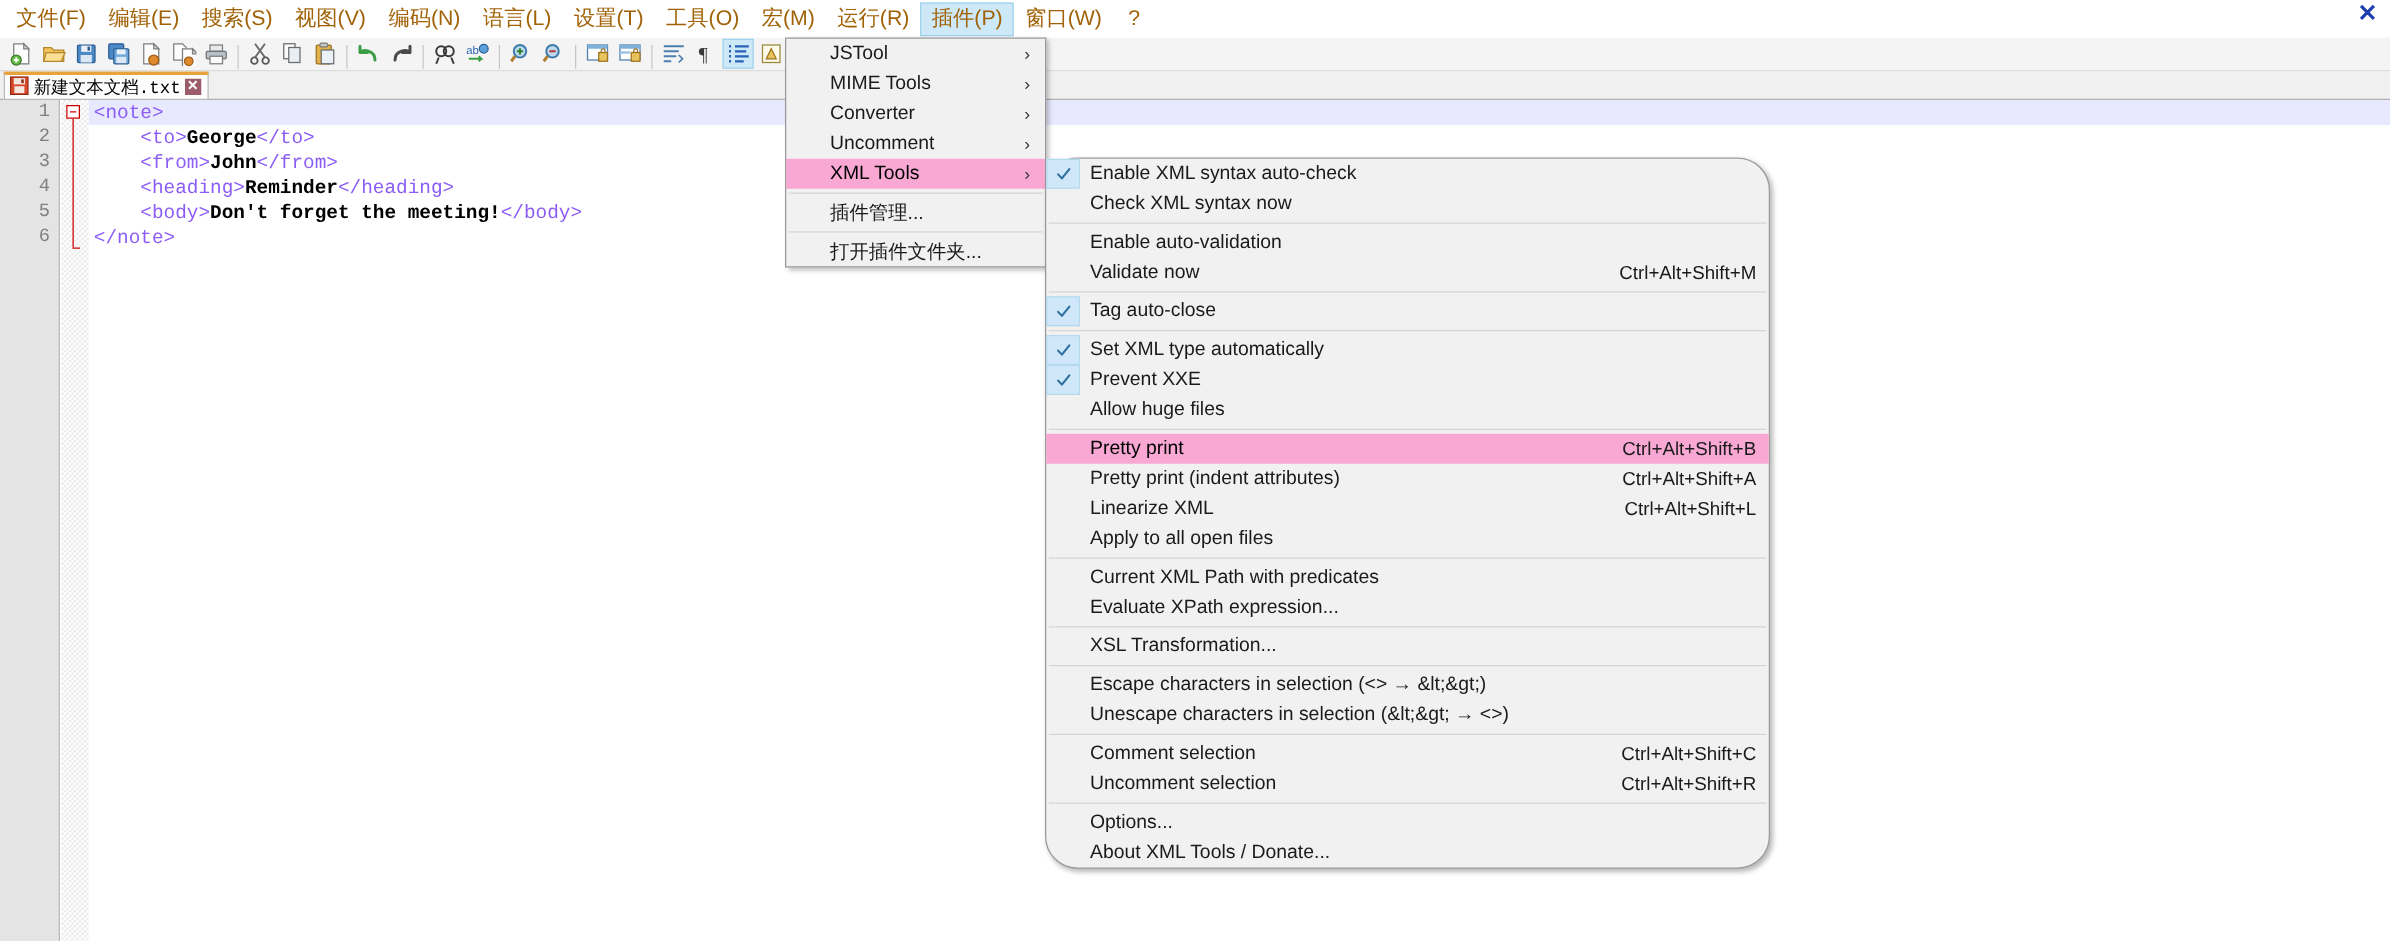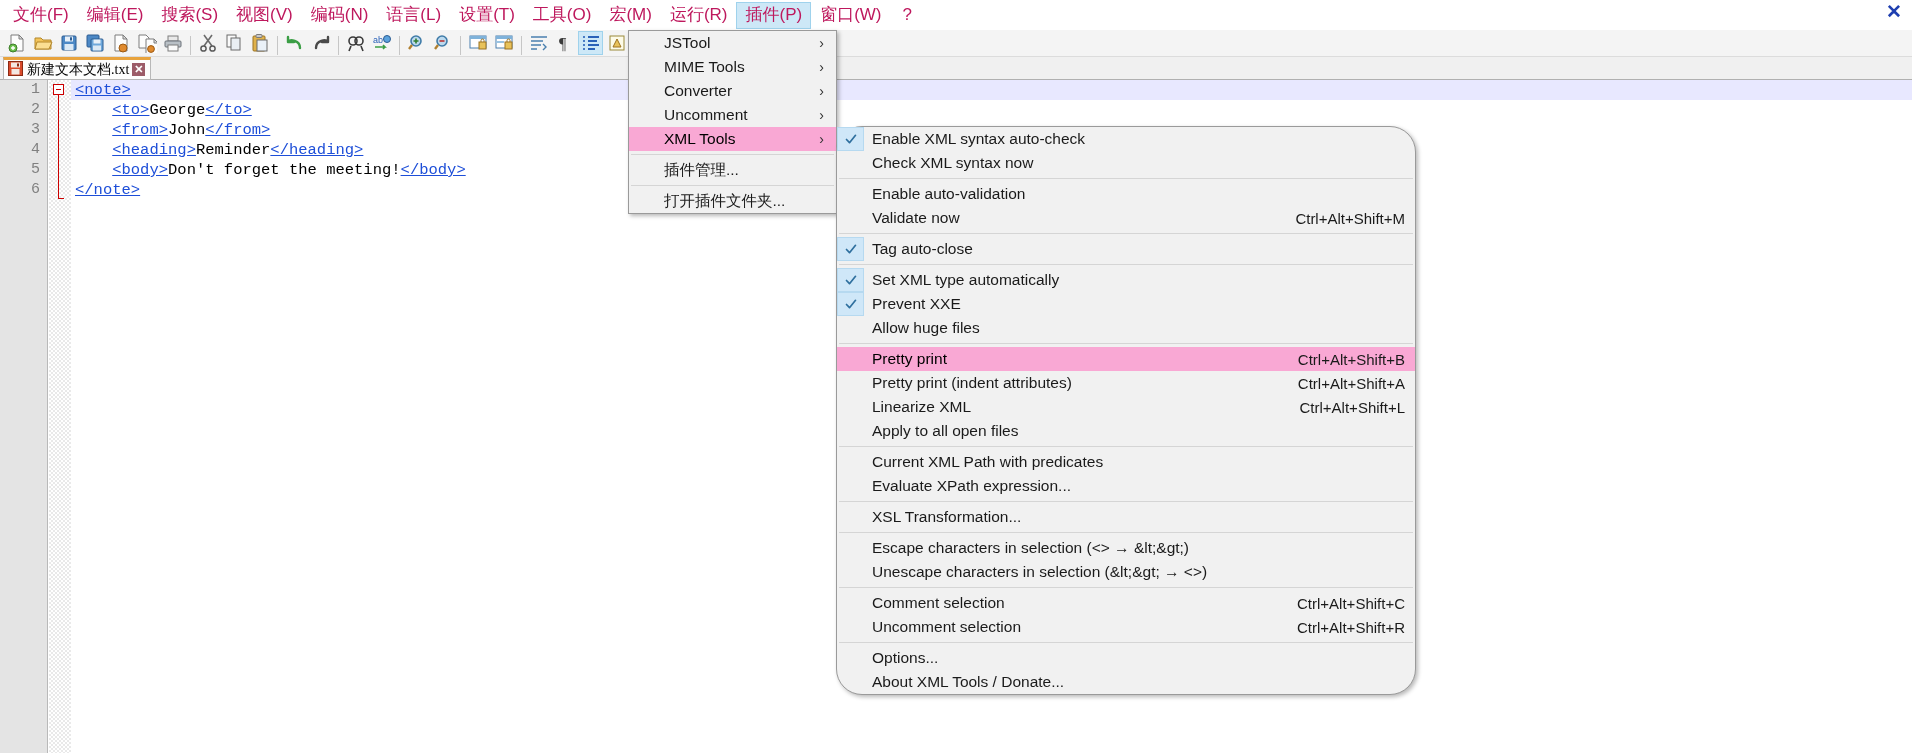--- a/index.html
+++ b/index.html
@@ -24,21 +24,21 @@
     left: 0; top: 0;
     width: 1912px; height: 30px;
     background: #ffffff;
     display: flex;
     align-items: center;
     padding-left: 4px;
     z-index: 5;
   }
   .menu-item {
     font-size: 17px;
-    color: #be185d;
+    color: #a16207;
     padding: 4px 9px 5px 9px;
     line-height: 18px;
     white-space: nowrap;
     cursor: default;
   }
   .menu-item.active {
     background: #cde8f7;
     border: 1px solid #9fd2ec;
     padding: 3px 8px 4px 8px;
   }
@@ -103,21 +103,21 @@
     border-top: 3px solid #e8a33d;
     display: flex;
     align-items: center;
     padding: 0 5px 0 4px;
     font-size: 14px;
     color: #000;
     cursor: default;
   }
   .tab-save-ico { margin-right: 4px; display:block; }
   .tab-label {
-    font-family: Liberation Serif, serif;
+    font-family: Liberation Mono, monospace;
     font-size: 14px;
     letter-spacing: 0px;
     white-space: nowrap;
   }
   .tab-close {
     margin-left: 3px;
     width: 13px; height: 13px;
     background: #9c5b68;
     color: #ffffff;
     font-size: 11px;
@@ -181,22 +181,22 @@
     color: #808080;
     font-family: "Liberation Mono", monospace;
     font-size: 15px;
     line-height: 20px;
   }
   .code-text {
     position: absolute;
     left: 75px; top: 0;
     line-height: 20px;
   }
-  .tg { color: #1d4ed8; text-decoration: underline; }
-  .val { color: #000000; font-weight: normal; }
+  .tg { color: #8b5cf6; }
+  .val { color: #000000; font-weight: bold; }
 
   
   .fold-box {
     position: absolute;
     left: 53px;
     width: 11px; height: 11px;
     border: 1px solid #cc0000;
     background: #ffffff;
     top: 4px;
   }

